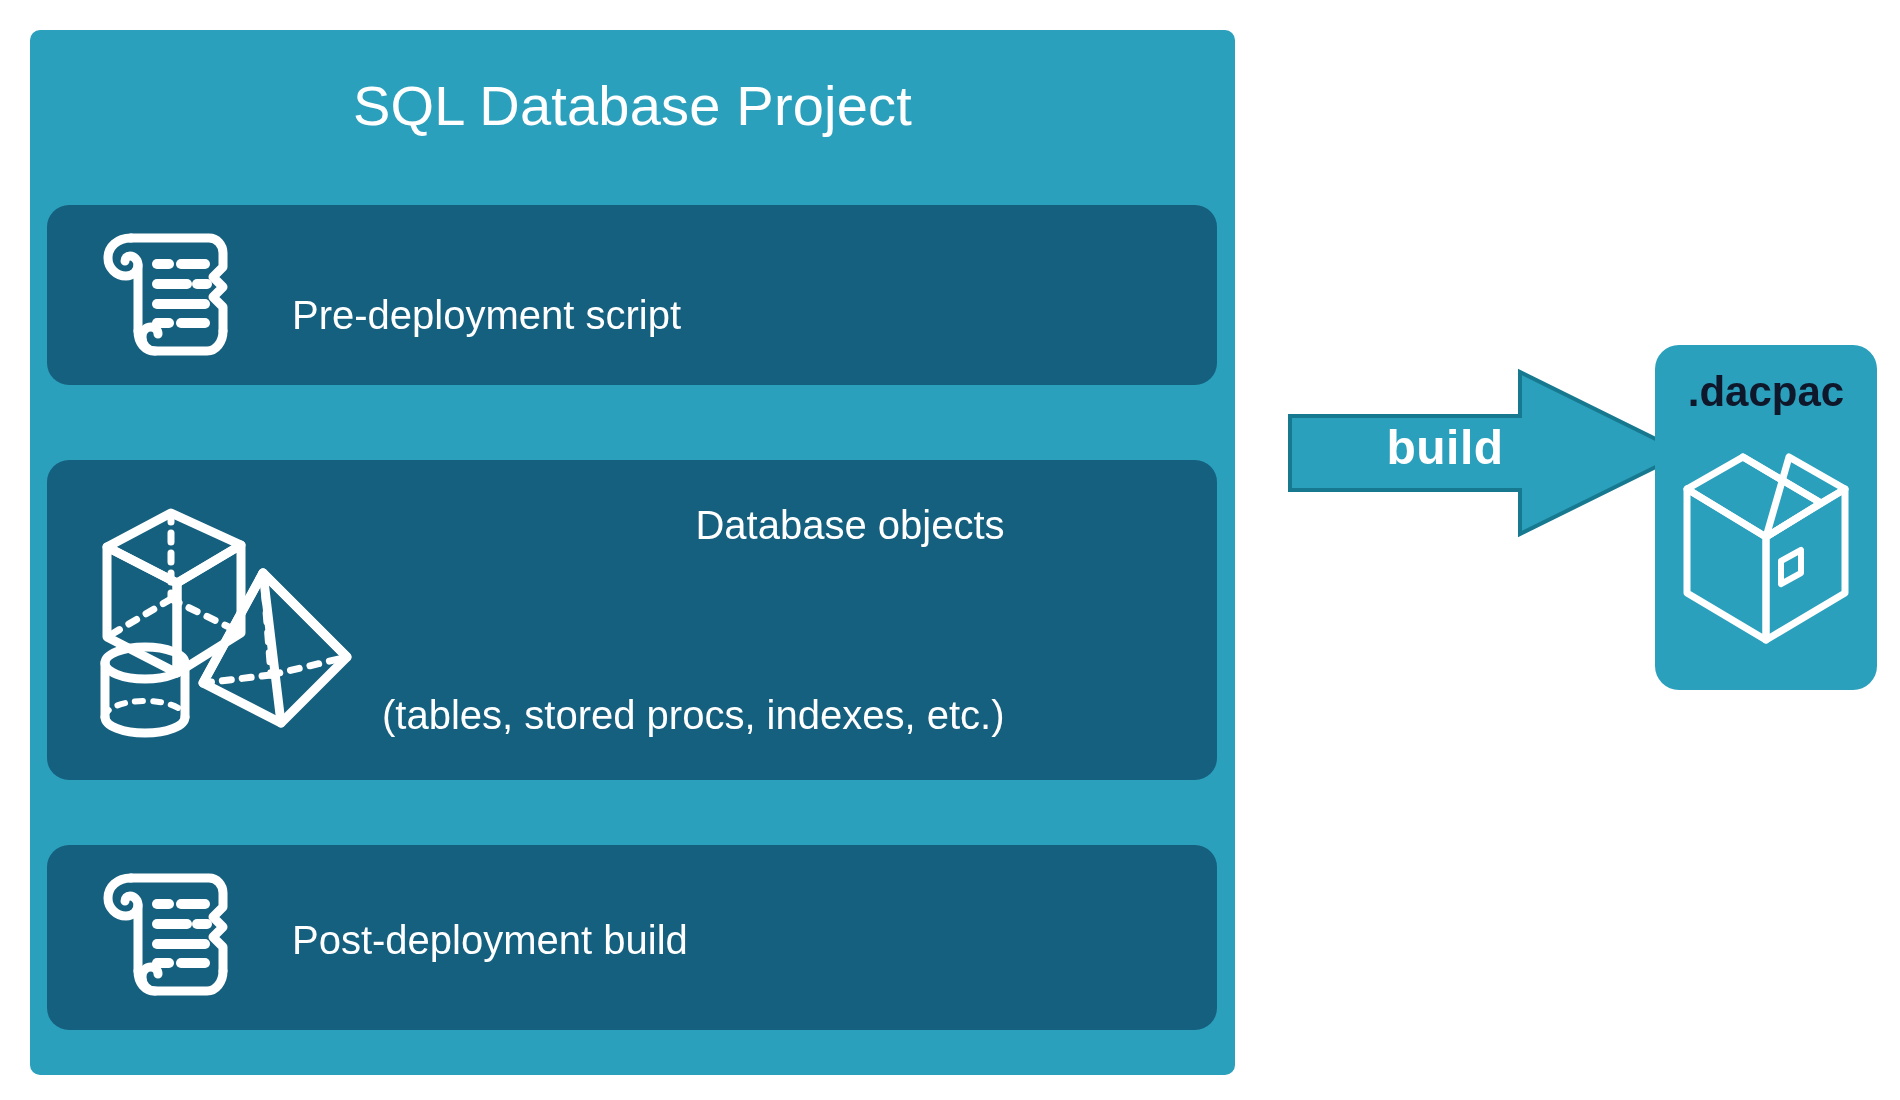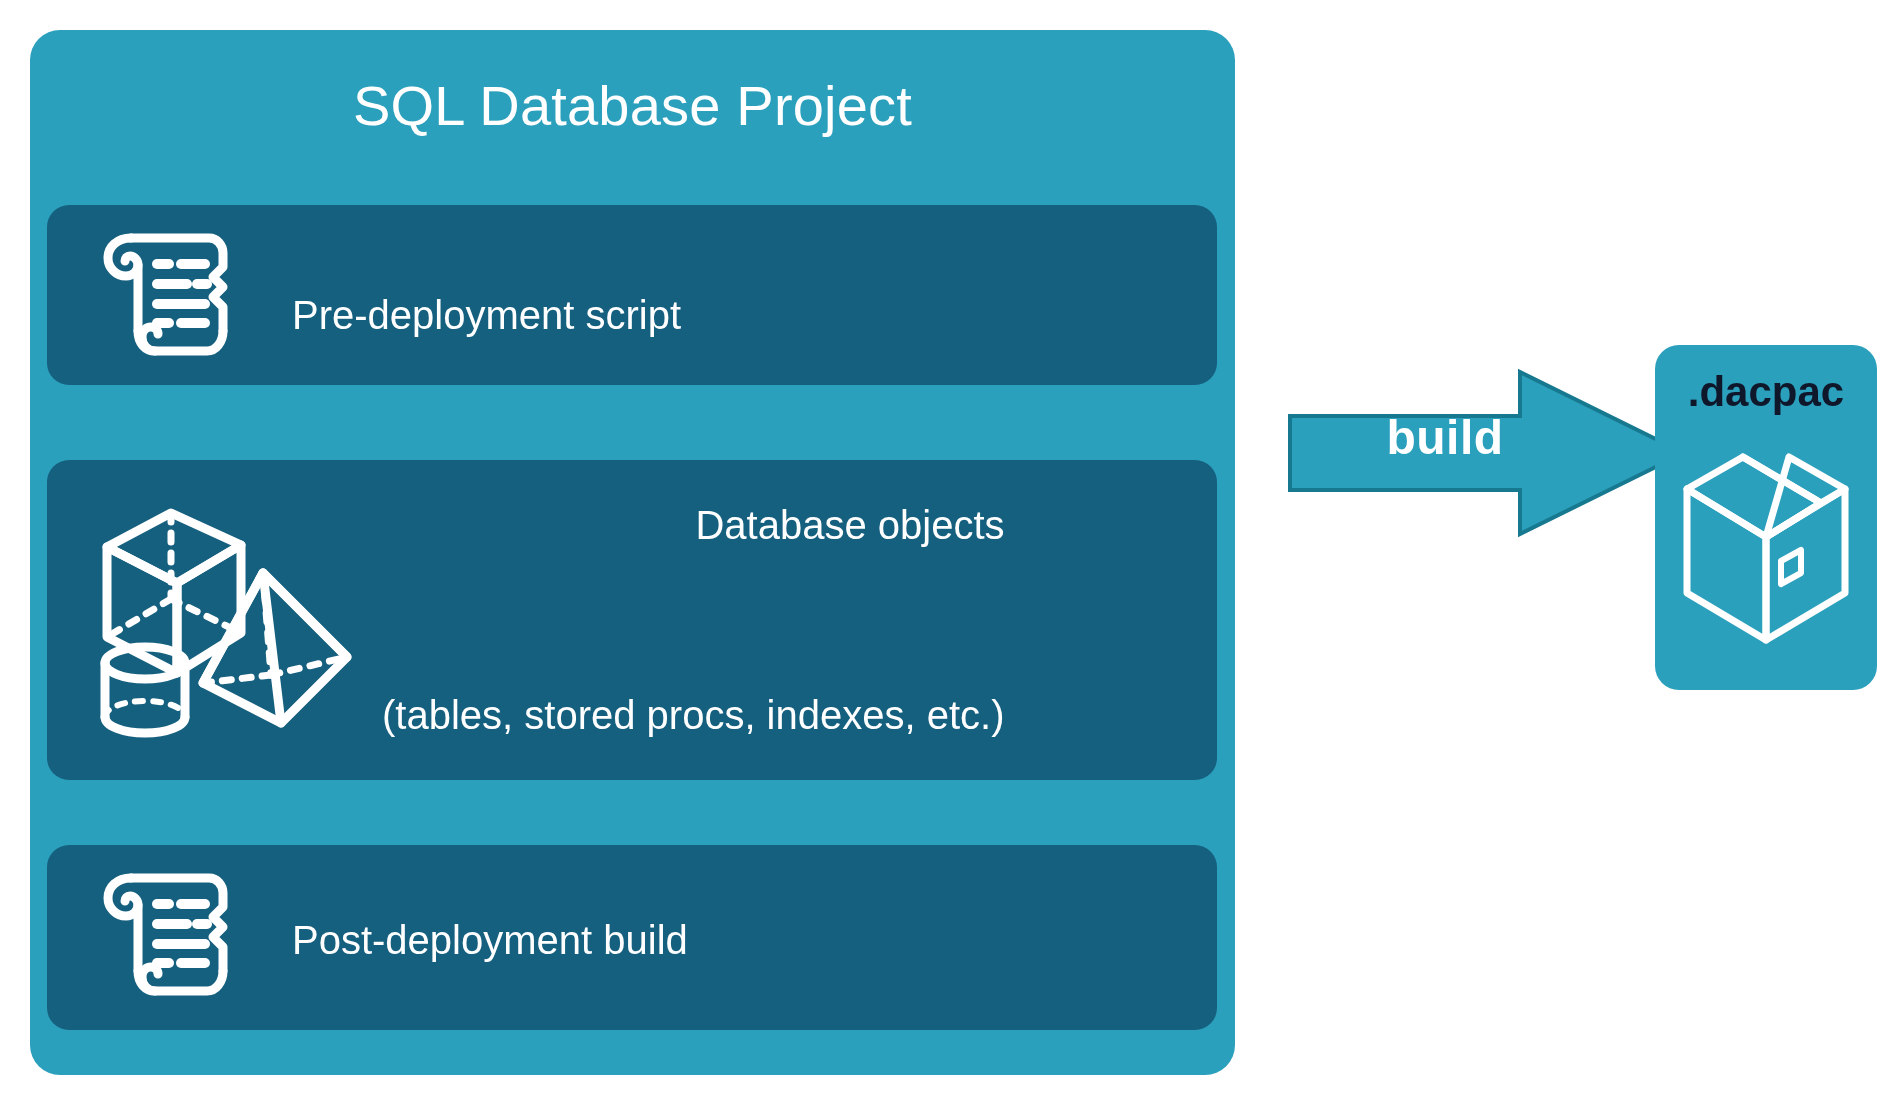--- a/index.html
+++ b/index.html
@@ -21,21 +21,21 @@
   }
 
   
   .project-card {
     position: absolute;
     left: 30px;
     top: 30px;
     width: 1205px;
     height: 1045px;
     background: #2ba0bd;
-    border-radius: 30px;
+    border-radius: 10px;
     box-sizing: border-box;
   }
   .project-title {
     position: absolute;
     left: 0;
     top: 48px;
     width: 1205px;
     text-align: center;
     color: #ffffff;
     font-size: 56px;
@@ -85,21 +85,21 @@
   .build-arrow {
     position: absolute;
     left: 1288px;
     top: 368px;
     width: 400px;
     height: 170px;
   }
   .build-label {
     position: absolute;
     left: 1330px;
-    top: 414px;
+    top: 424px;
     width: 230px;
     text-align: center;
     color: #ffffff;
     font-size: 48px;
     font-weight: bold;
     letter-spacing: 0.5px;
     line-height: 1;
     white-space: nowrap;
     pointer-events: none;
   }

